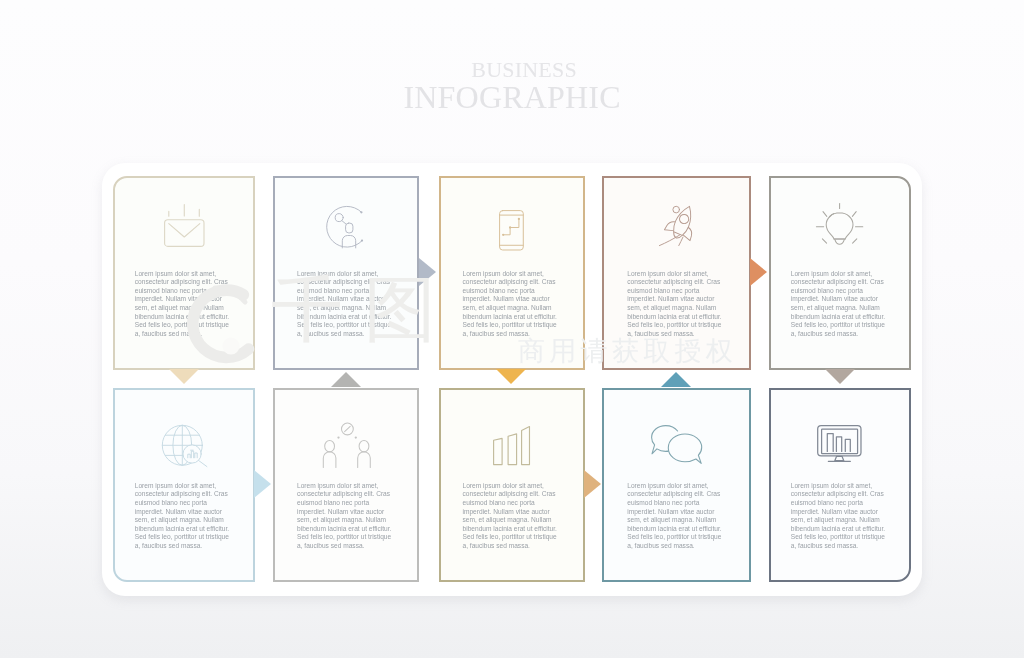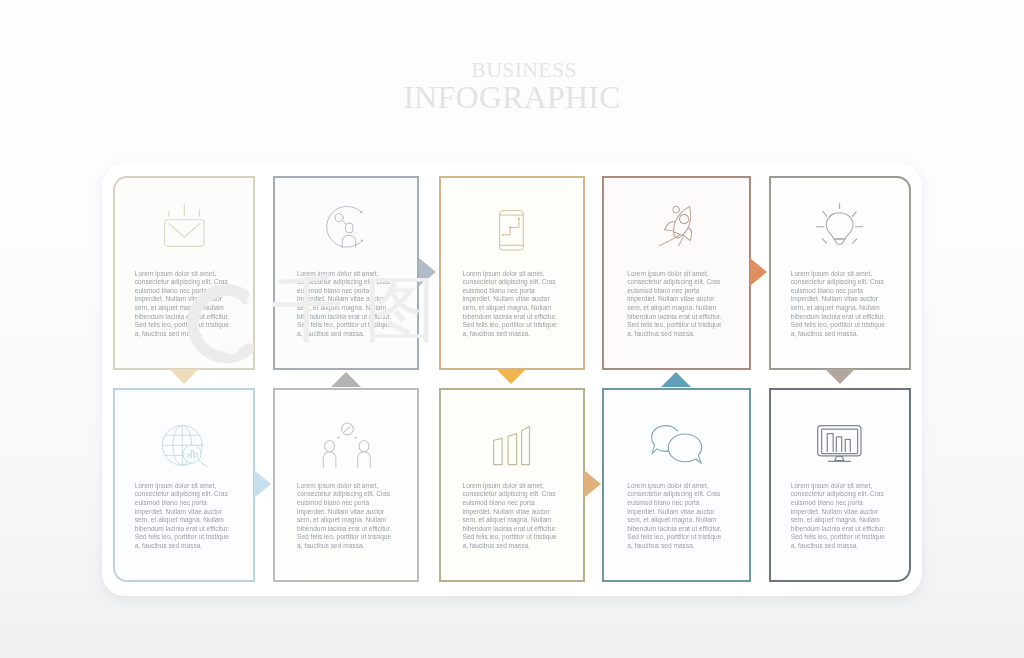--- a/index.html
+++ b/index.html
@@ -201,14 +201,15 @@
       </div>
     </div>
 
   <div class="wm">
     <svg class="wm-logo" viewBox="0 0 1024 658" xmlns="http://www.w3.org/2000/svg">
       <path d="M243.4 294.8 A33.6 33.6 0 1 0 248.6 349.0" fill="none" stroke="#ececea" stroke-width="11.5" stroke-linecap="round"></path>
       <path d="M215 288 a39 39 0 0 1 30 14" fill="none" stroke="#ececea" stroke-width="5" stroke-linecap="round"></path>
       <circle cx="231" cy="346" r="8.6" fill="#fafaf8"></circle>
     </svg>
     <div class="wm-brand">千图</div>
+    <div class="wm-l2">商用请获取授权</div>
   </div>
 </div>
 
 </body></html>

